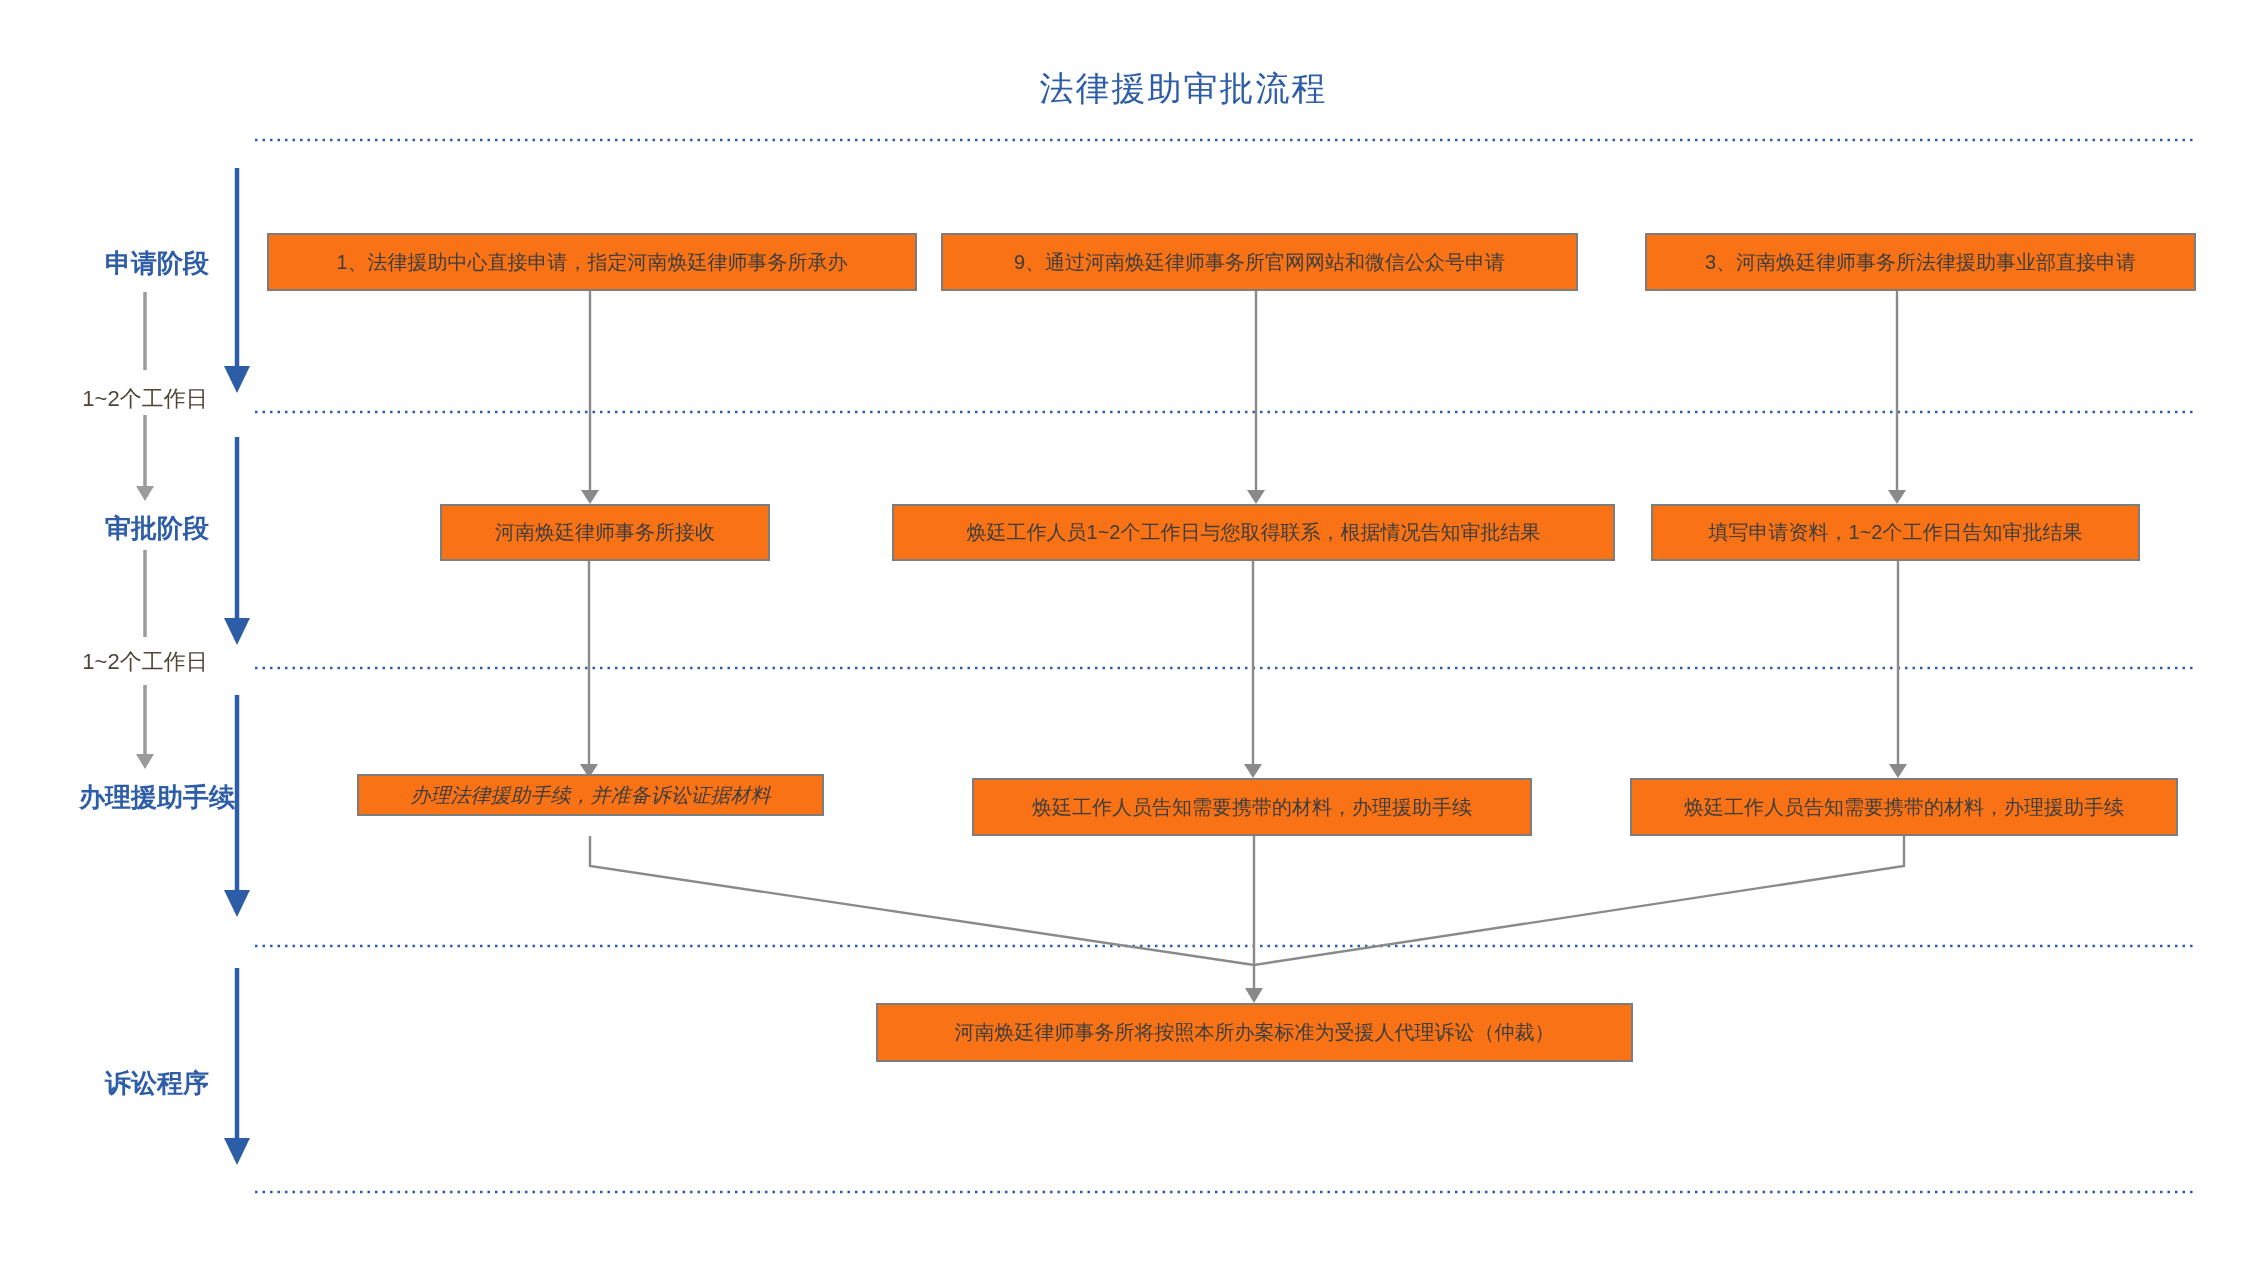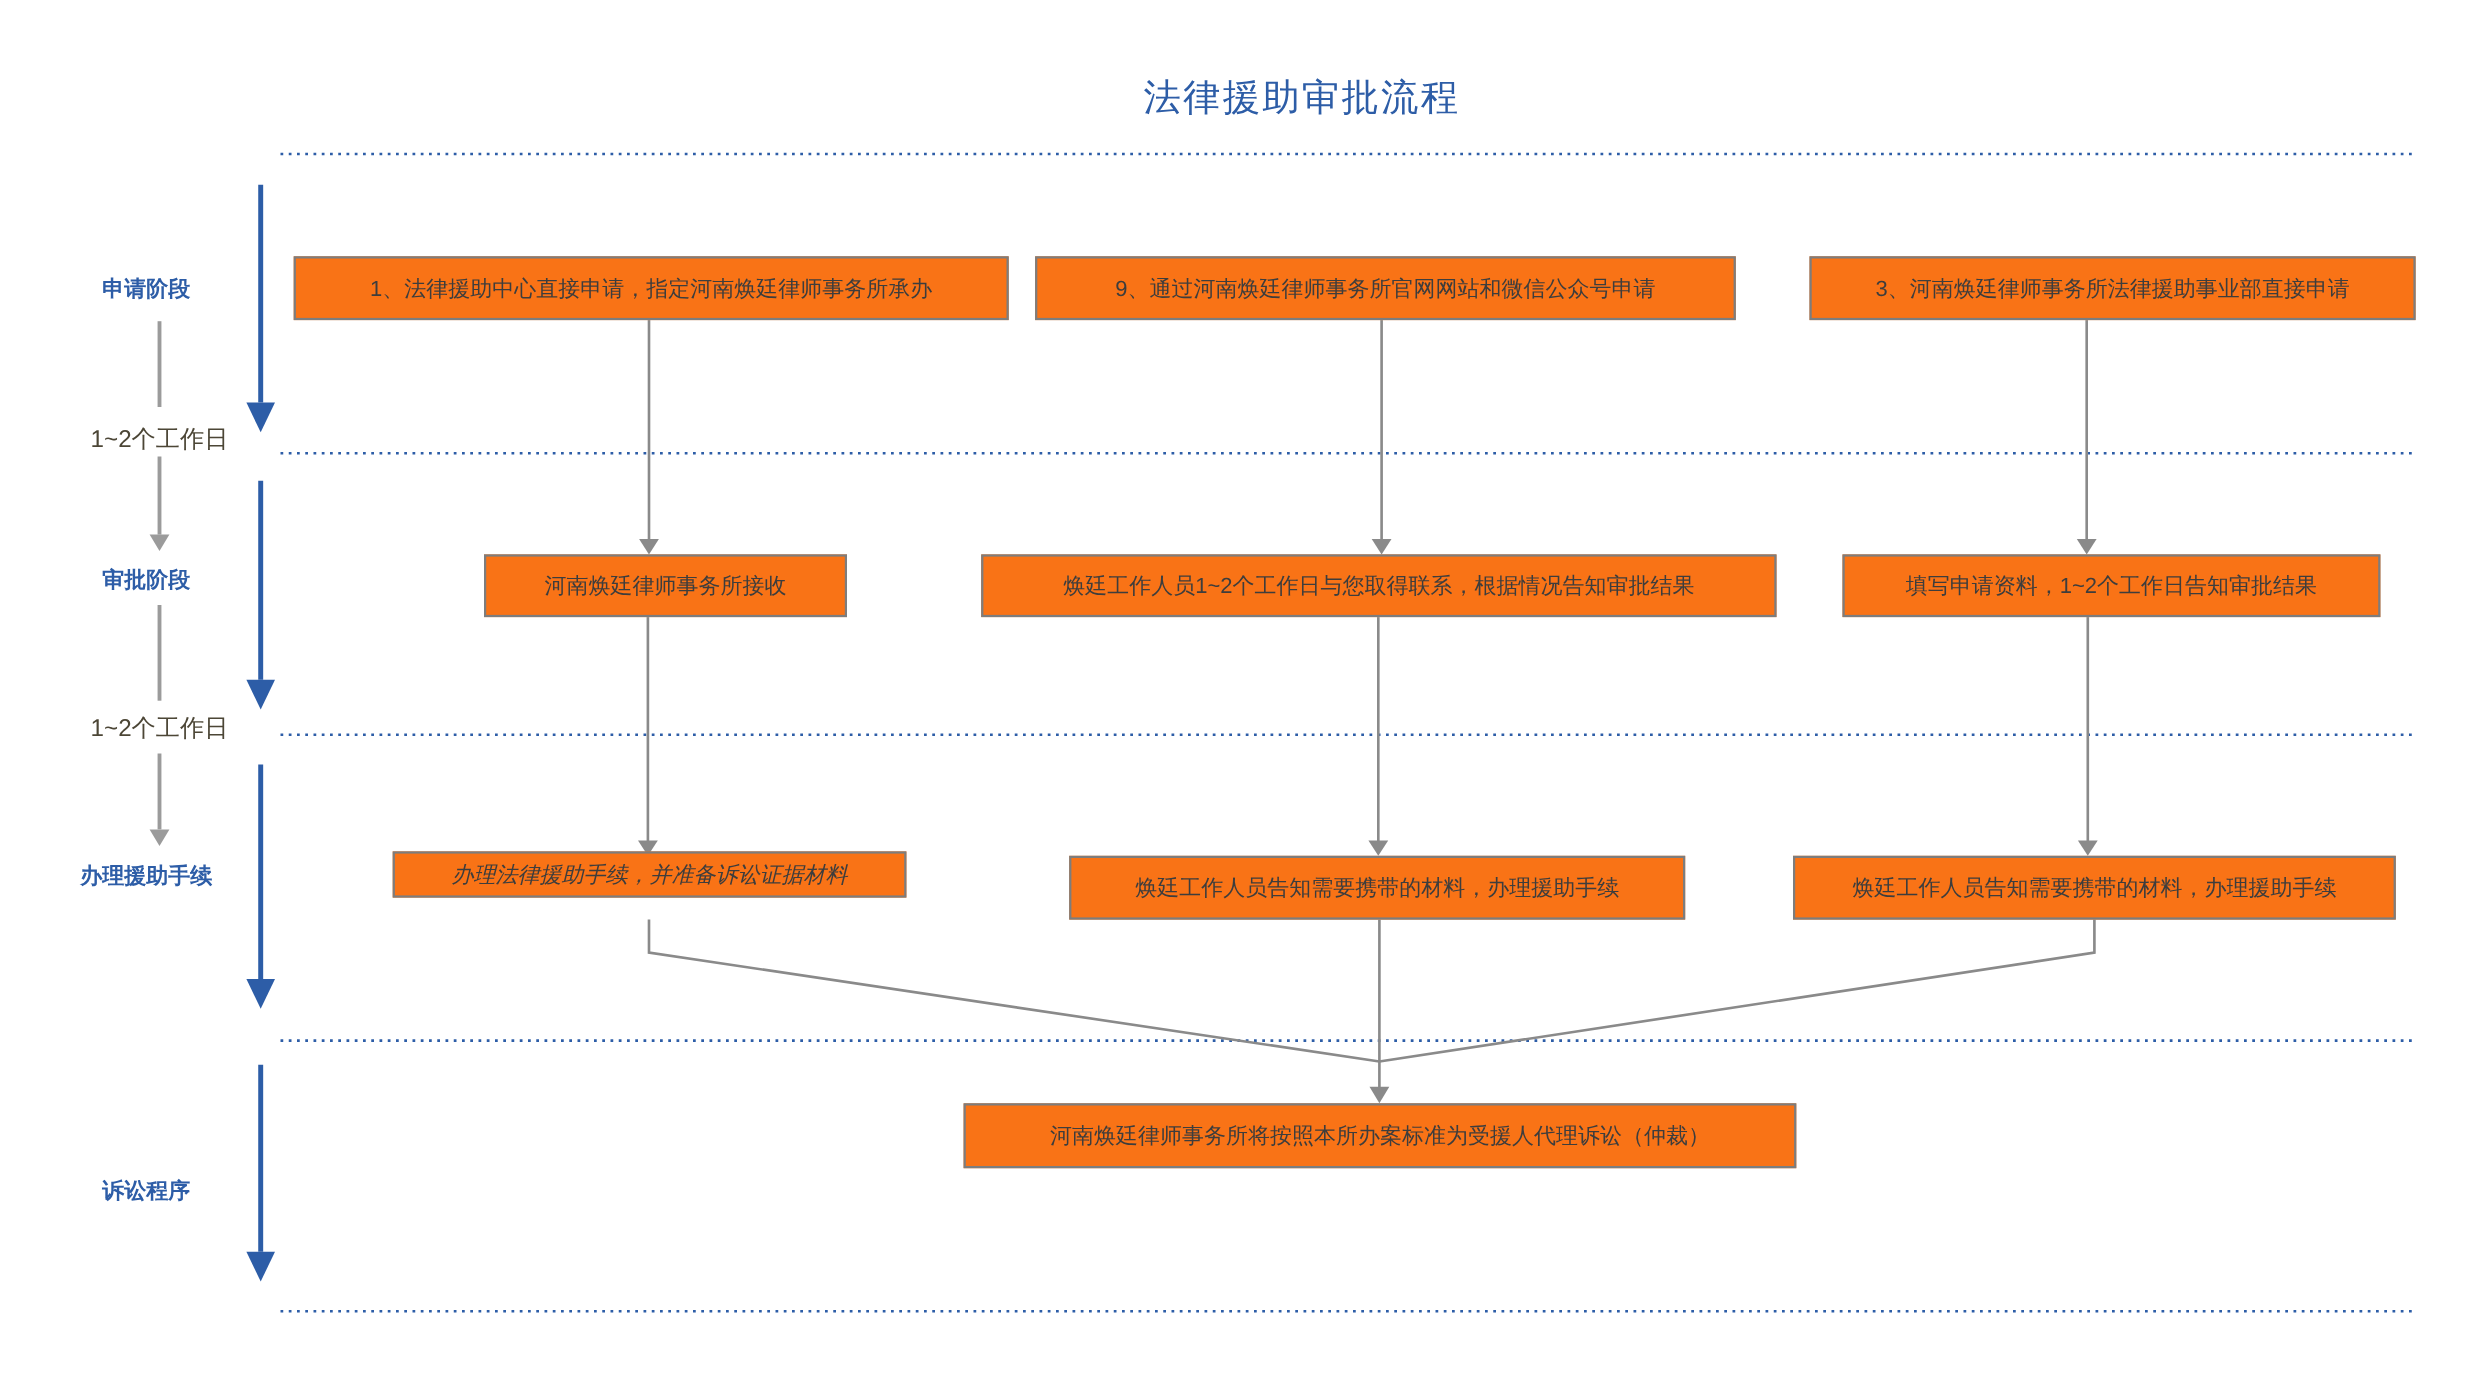--- a/index.html
+++ b/index.html
@@ -37,23 +37,23 @@
     position:absolute;
     background:#f97316;
     border:2px solid var(--box_border);
     box-sizing:border-box;
     display:flex;align-items:center;justify-content:center;
     font-size:20px;color:var(--box_text);
     white-space:nowrap;
     z-index:2;
   }
   .stage-label{
-    position:absolute;left:23px;width:220px;
+    position:absolute;left:47px;width:220px;
     text-align:center;
-    font-size:20px;font-weight:bold;
+    font-size:26px;font-weight:bold;
     color:var(--accent_blue);
     height:28px;line-height:28px;
   }
   .duration{
     position:absolute;left:35px;width:220px;
     text-align:center;
     font-size:22px;
     color:var(--duration_text);
     height:22px;line-height:22px;
   }
@@ -142,21 +142,21 @@
 
   <div class="duration" style="top:388px;">1~2个工作日</div>
   <div class="duration" style="top:651px;">1~2个工作日</div>
 
   <div class="box" style="left:267px;top:233px;width:650px;height:58px;">1、法律援助中心直接申请，指定河南焕廷律师事务所承办</div>
   <div class="box" style="left:941px;top:233px;width:637px;height:58px;">9、通过河南焕廷律师事务所官网网站和微信公众号申请</div>
   <div class="box" style="left:1621px;top:233px;width:551px;height:58px;margin-left:24px;">3、河南焕廷律师事务所法律援助事业部直接申请</div>
 
   <div class="box" style="left:440px;top:504px;width:330px;height:57px;">河南焕廷律师事务所接收</div>
   <div class="box" style="left:892px;top:504px;width:723px;height:57px;">焕廷工作人员1~2个工作日与您取得联系，根据情况告知审批结果</div>
-  <div class="box" style="left:1651px;top:504px;width:489px;height:57px;margin-left:24px;">填写申请资料，1~2个工作日告知审批结果</div>
+  <div class="box" style="left:1651px;top:504px;width:489px;height:57px;">填写申请资料，1~2个工作日告知审批结果</div>
 
   <div class="box" style="left:357px;top:774px;width:467px;height:42px;font-style:italic;">办理法律援助手续，并准备诉讼证据材料</div>
   <div class="box" style="left:972px;top:778px;width:560px;height:58px;">焕廷工作人员告知需要携带的材料，办理援助手续</div>
   <div class="box" style="left:1630px;top:778px;width:548px;height:58px;">焕廷工作人员告知需要携带的材料，办理援助手续</div>
 
   <div class="box" style="left:876px;top:1003px;width:757px;height:59px;">河南焕廷律师事务所将按照本所办案标准为受援人代理诉讼（仲裁）</div>
 
 </div>
 
 </body></html>

